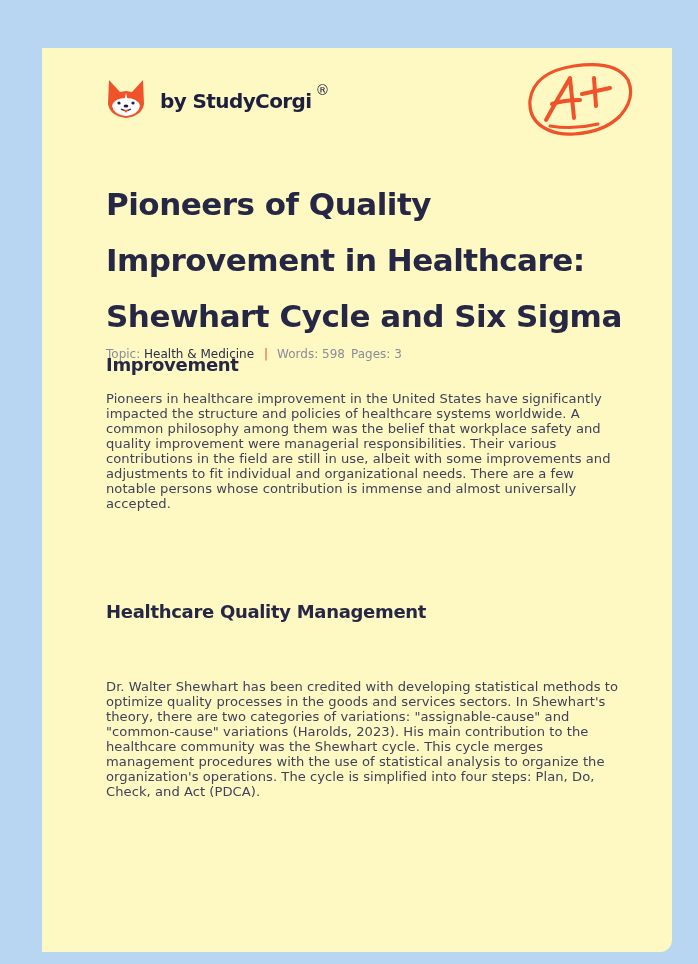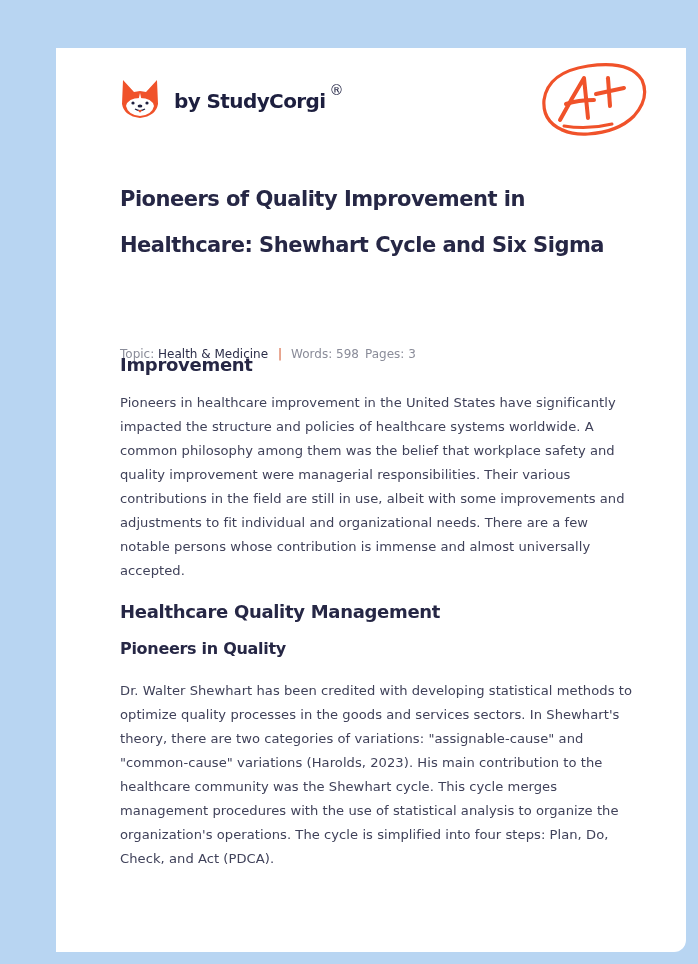--- a/index.html
+++ b/index.html
@@ -8,25 +8,25 @@
       height: 964px;
       overflow: hidden;
       background: #b8d5f2;
     }
     body {
       position: relative;
       font-family: "Liberation Sans", sans-serif;
     }
     .card {
       position: absolute;
-      left: 56px;
+      left: 42px;
       top: 48px;
       width: 630px;
       height: 904px;
-      background: #ffffff;
+      background: #fef9c3;
       border-radius: 0 0 12px 0;
       overflow: hidden;
     }
     .logo-row {
       position: absolute;
       left: 64px;
       top: 28px;
       height: 44px;
       display: flex;
       align-items: center;
@@ -60,22 +60,22 @@
       width: 112px;
       height: 82px;
     }
     .title {
       position: absolute;
       left: 64px;
       top: 128px;
       width: 520px;
       font-family: "DejaVu Sans", sans-serif;
       font-weight: bold;
-      font-size: 21px;
-      line-height: 46px;
+      font-size: 31px;
+      line-height: 56px;
       color: #262745;
       letter-spacing: -0.5px;
     }
     .meta {
       position: absolute;
       left: 64px;
       top: 263px;
       font-family: "DejaVu Sans", sans-serif;
       font-size: 12px;
       color: #8a8c99;
@@ -102,21 +102,21 @@
       font-size: 16px;
       color: #262745;
       letter-spacing: -0.3px;
     }
     .para {
       position: absolute;
       left: 64px;
       width: 520px;
       font-family: "DejaVu Sans", sans-serif;
       font-size: 13.1px;
-      line-height: 24px;
+      line-height: 15px;
       color: #40425a;
       letter-spacing: 0.05px;
     }
   </style>
 </head>
 <body>
 
 <div class="card">
 
   <div class="logo-row">
@@ -148,16 +148,15 @@
 
   <div class="meta">
     <span>Topic:</span>
     <span class="topic-val">Health &amp; Medicine</span><span class="sep">|</span><span>Words: 598</span><span class="gap">Pages: 3</span>
   </div>
 
   <h2 class="h2" style="top:306px;">Improvement</h2>
   <p class="para" style="top:343px;">Pioneers in healthcare improvement in the United States have significantly impacted the structure and policies of healthcare systems worldwide. A common philosophy among them was the belief that workplace safety and quality improvement were managerial responsibilities. Their various contributions in the field are still in use, albeit with some improvements and adjustments to fit individual and organizational needs. There are a few notable persons whose contribution is immense and almost universally accepted.</p>
 
   <h2 class="h2" style="top:553px;">Healthcare Quality Management</h2>
-  <h3 class="h3" style="top:591px;">Pioneers in Quality</h3>
   <p class="para" style="top:631px;">Dr. Walter Shewhart has been credited with developing statistical methods to optimize quality processes in the goods and services sectors. In Shewhart's theory, there are two categories of variations: "assignable-cause" and "common-cause" variations (Harolds, 2023). His main contribution to the healthcare community was the Shewhart cycle. This cycle merges management procedures with the use of statistical analysis to organize the organization's operations. The cycle is simplified into four steps: Plan, Do, Check, and Act (PDCA).</p>
 
 </div>
 
 </body></html>

